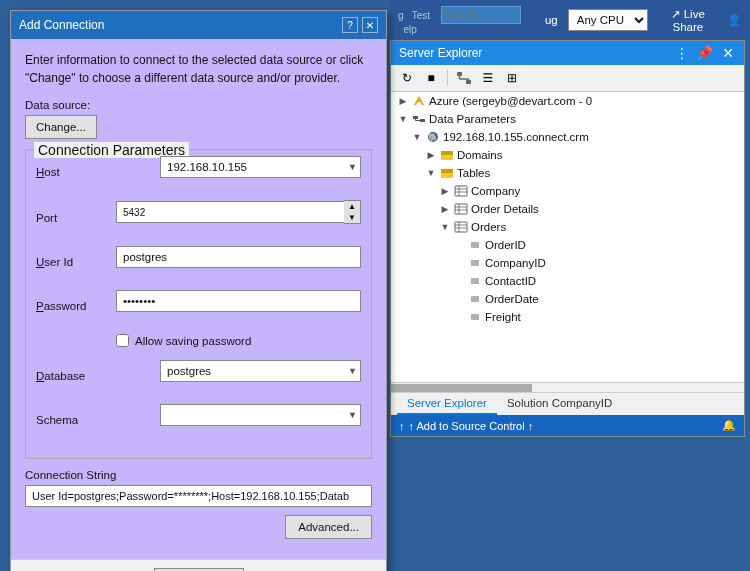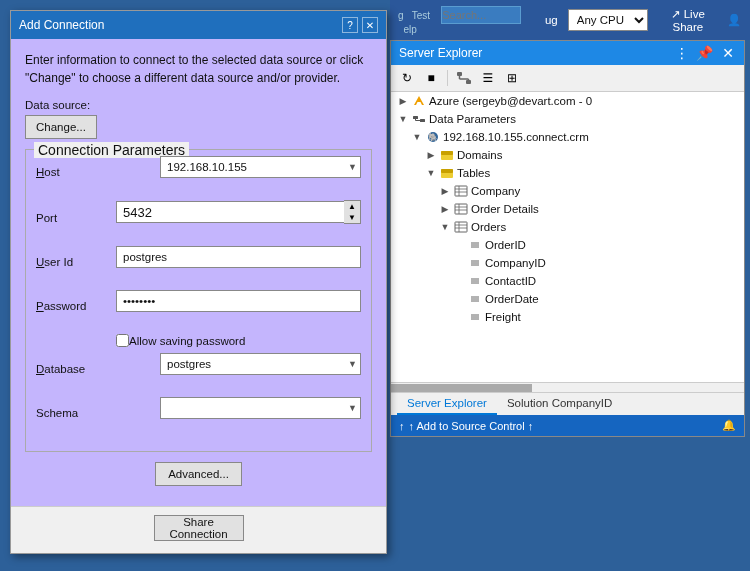--- a/index.html
+++ b/index.html
@@ -130,21 +130,21 @@
       display: flex;
       align-items: center;
     }
     .input-with-arrow input {
       flex: 1;
       height: 22px;
       border: 1px solid #888;
       border-right: none;
       background: white;
       padding: 2px 6px;
-      font-size: 13px;
+      font-size: 10px;
       color: #111;
     }
     .spin-btns {
       display: flex;
       flex-direction: column;
       border: 1px solid #888;
       border-left: none;
     }
     .spin-btn {
       width: 16px;
@@ -183,21 +183,22 @@
       transform: translateY(-50%);
       pointer-events: none;
       font-size: 9px;
       color: #555;
     }
 
     .checkbox-row {
       display: flex;
       align-items: center;
       margin-left: 80px;
-      margin-bottom: 6px;
+      margin-bottom: 13px;
+      gap: 6px;
     }
     .checkbox-row input[type=checkbox] {
       width: 13px;
       height: 13px;
     }
     .checkbox-label {
       font-size: 11.5px;
       color: #111;
     }
 
@@ -209,21 +210,21 @@
       height: 22px;
       border: 1px solid #888;
       background: white;
       padding: 2px 6px;
       font-size: 11px;
       color: #111;
     }
 
     .advanced-row {
       display: flex;
-      justify-content: center;
+      justify-content: flex-end;
       margin-bottom: 8px;
     }
     .advanced-btn {
       height: 24px;
       padding: 0 12px;
       background: #e1e1e1;
       border: 1px solid #888;
       cursor: pointer;
       font-size: 11.5px;
       color: #111;
@@ -507,20 +508,24 @@
         <div class="form-row-label">Schema</div>
         <div class="dropdown-wrap">
           <select>
             <option value=""></option>
           </select>
           <span class="dropdown-arrow">▼</span>
         </div>
       </div>
     </div>
 
+    <div class="conn-string-section">
+      <div class="field-label">Connection String</div>
+      <input class="conn-string-input" type="text" value="User Id=postgres;Password=********;Host=192.168.10.155;Datab" style="">
+    </div>
 
     <div class="advanced-row">
       <button class="advanced-btn">Advanced...</button>
     </div>
   </div>
 
   <div class="dialog-footer">
     <button class="footer-btn">Share Connection</button>
   </div>
 </div>

